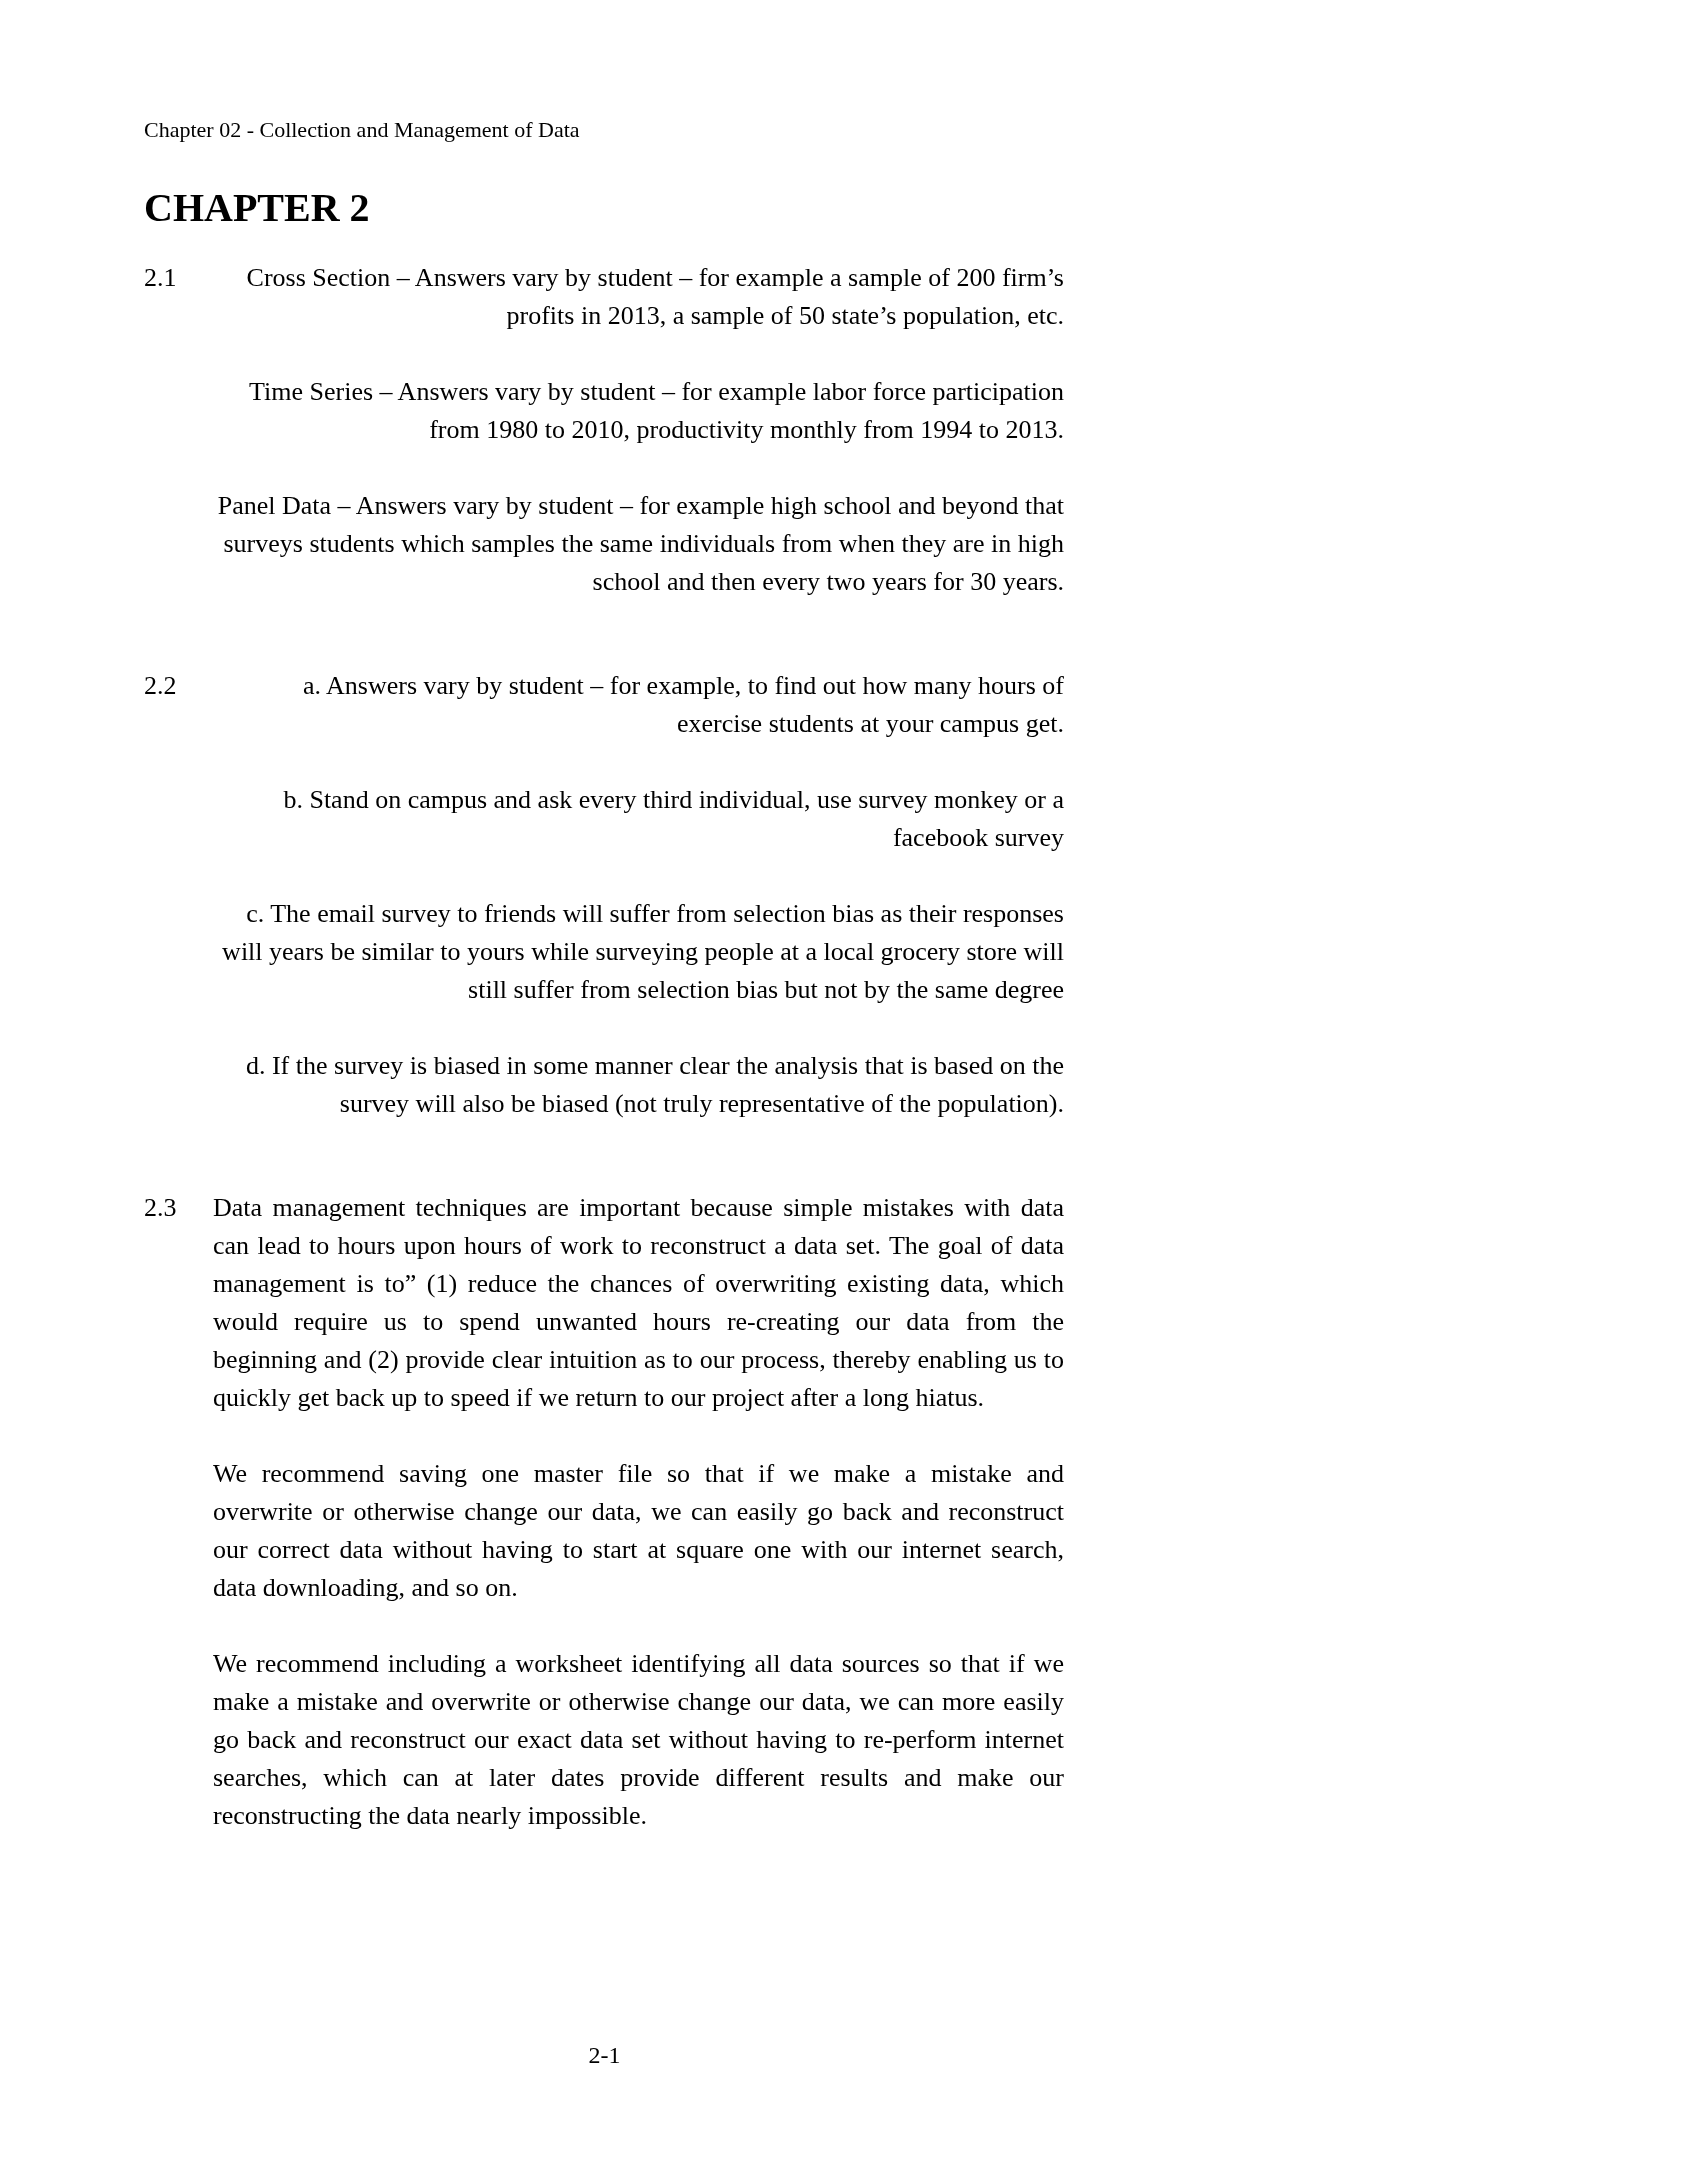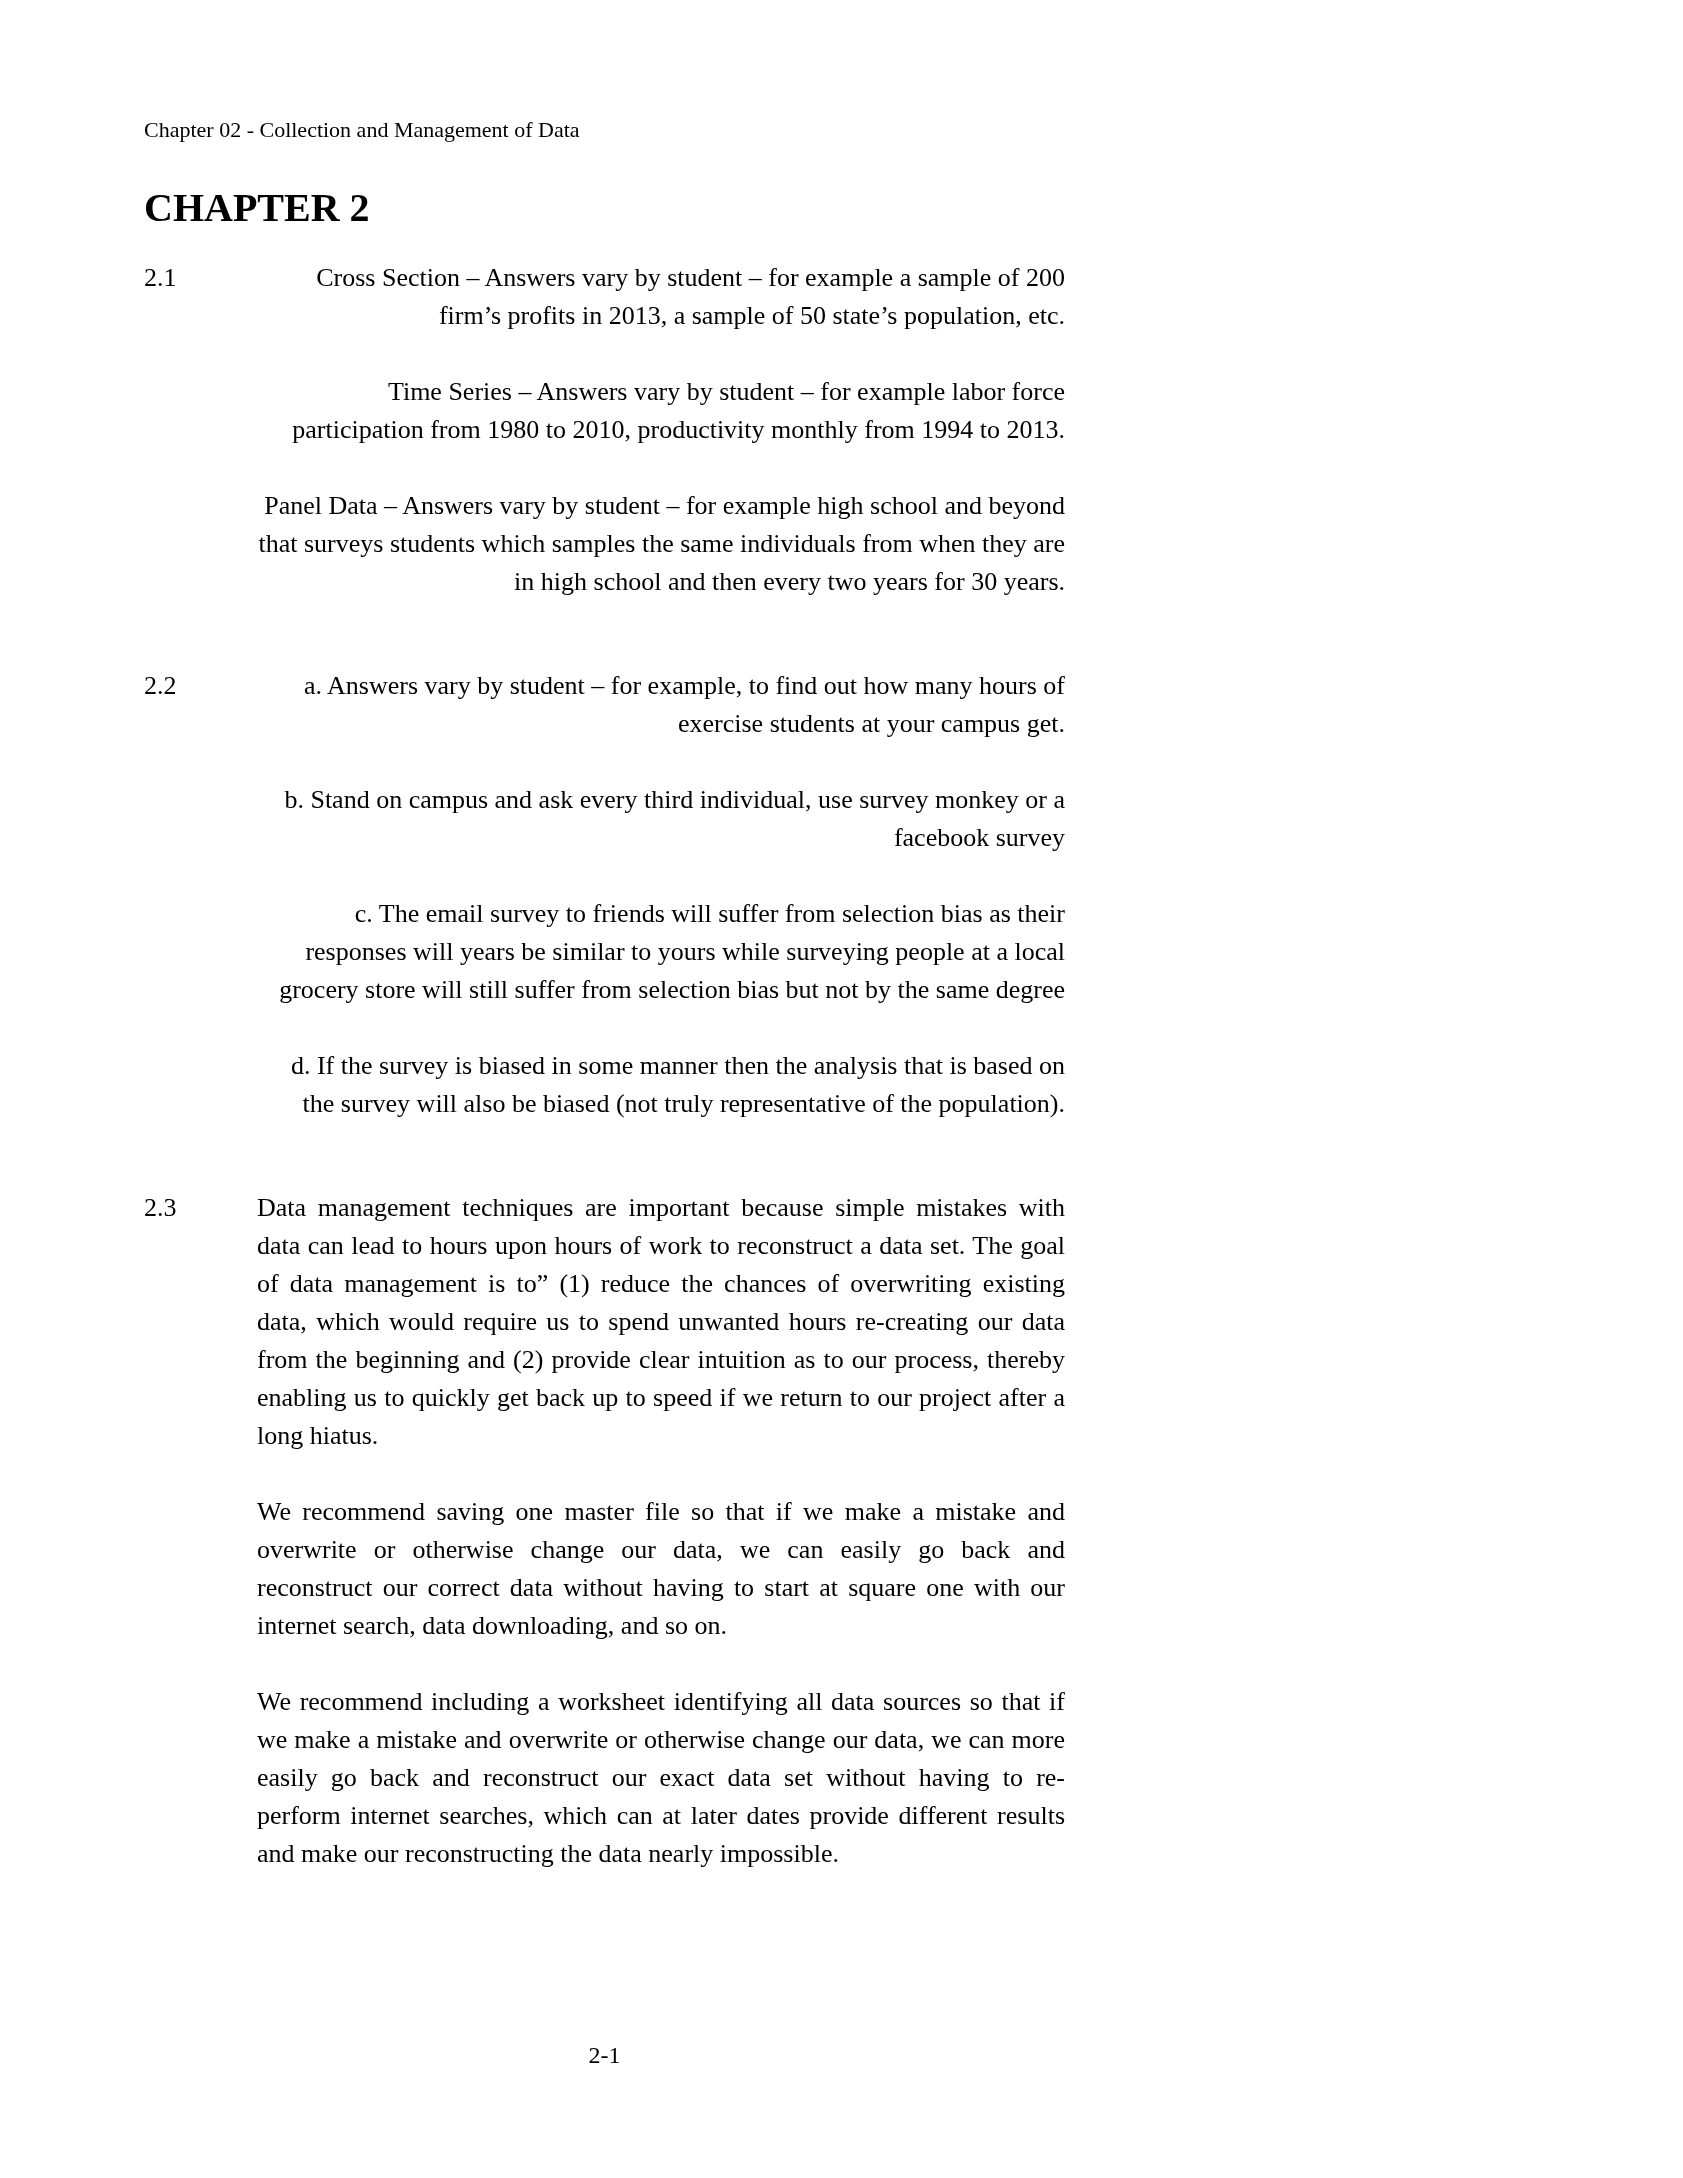--- a/index.html
+++ b/index.html
@@ -32,21 +32,20 @@
   }
   h2.section-subtitle {
     font-size: 27px;
     line-height: 32px;
     font-weight: bold;
     margin-bottom: 32px;
   }
   .problem {
     display: flex;
     margin-bottom: 28px;
-    gap: 44px;
   }
   .problem .num {
     width: 69px;
     flex: 0 0 69px;
     font-size: 26px;
     line-height: 38px;
   }
   .problem .body {
     flex: 1;
     max-width: 851px;
@@ -89,21 +88,21 @@
         <p>Panel Data – Answers vary by student – for example high school and beyond that surveys students  which samples the same individuals from when they are in high school and then every two years for 30 years.</p>
       </div>
     </div>
 
     <div class="problem">
       <div class="num">2.2</div>
       <div class="body">
         <p>a. Answers vary by student – for example, to find out how many hours of exercise students at your campus get.</p>
         <p>b. Stand on campus and ask every third individual, use survey monkey or a facebook survey</p>
         <p>c. The email survey to friends will suffer from selection bias as their responses will years be similar to yours while surveying people at a local grocery store will still suffer from selection bias but not by the same degree</p>
-        <p>d. If the survey is biased in some manner then the analysis that is based on the survey will also be biased (not truly representative of the population).</p>
+        <p>d. If the survey is biased in some manner clear the analysis that is based on the survey will also be biased (not truly representative of the population).</p>
       </div>
     </div>
 
     <div class="problem">
       <div class="num">2.3</div>
       <div class="body">
         <p class="justify">Data management techniques are important because simple mistakes with data can lead to hours upon hours of work to reconstruct a data set. The goal of data management is to” (1) reduce the chances of overwriting existing data, which would require us to spend unwanted hours re-creating our data from the beginning and (2) provide clear intuition as to our process, thereby enabling us to quickly get back up to speed if we return to our project after a long hiatus.</p>
         <p class="justify">We recommend saving one master file so that if we make a mistake and overwrite or otherwise change our data, we can easily go back and reconstruct our correct data without having to start at square one with our internet search, data downloading, and so on.</p>
         <p class="justify">We recommend including a worksheet identifying all data sources so that if we make a mistake and overwrite or otherwise change our data, we can more easily go back and reconstruct our exact data set without having to re-perform internet searches, which can at later dates provide different results and make our reconstructing the data nearly impossible.</p>
       </div>

